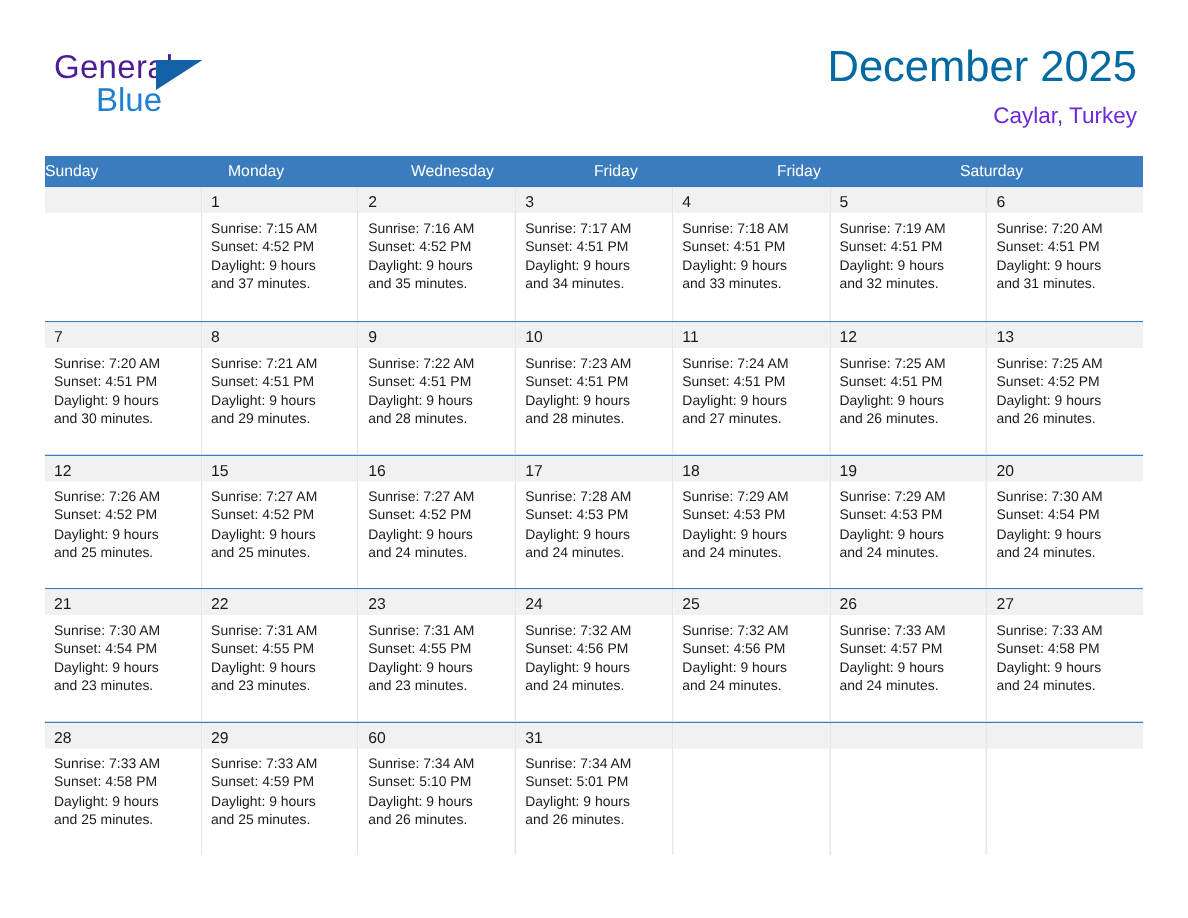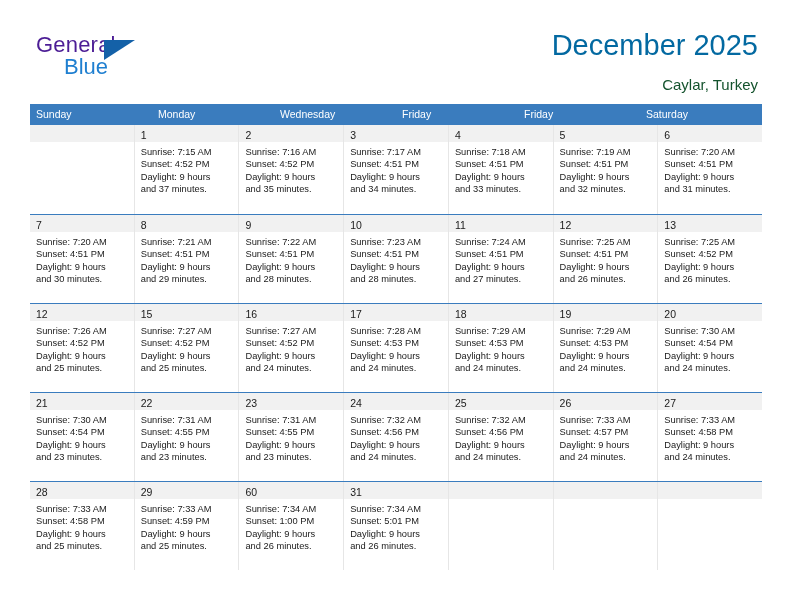--- a/index.html
+++ b/index.html
@@ -71,23 +71,23 @@
     top: 28px;
     text-align: right;
   }
   .cal-title {
     font-size: 29px;
     color: #0369a1;
     line-height: 34px;
     white-space: nowrap;
   }
   .cal-subtitle {
-    margin-top: 14px;
+    margin-top: 7px;
     font-size: 15px;
-    color: #14532d;
+    color: #6d28d9;
     line-height: 18px;
     white-space: nowrap;
   }
 
   
   .calendar {
     position: absolute;
     left: 30px;
     top: 104px;
     width: 732px;
@@ -95,21 +95,20 @@
 
   .weekday-row {
     display: flex;
     width: 100%;
     background: #3a7cbe;
     height: 21px;
   }
   .weekday {
     flex: 1 1 0;
     box-sizing: border-box;
-    padding-left: 6px;
     font-size: 10.5px;
     color: #ffffff;
     line-height: 21px;
     white-space: nowrap;
     overflow: hidden;
   }
 
   .week-row {
     display: flex;
     width: 100%;
@@ -459,21 +458,21 @@
               <div class="day-line">Sunrise: 7:33 AM</div>
               <div class="day-line">Sunset: 4:59 PM</div>
               <div class="day-line">Daylight: 9 hours</div>
               <div class="day-line">and 25 minutes.</div>
             </div>
           </div>
           <div class="day-cell">
             <div class="daynum-band"><span class="daynum">60</span></div>
             <div class="day-body">
               <div class="day-line">Sunrise: 7:34 AM</div>
-              <div class="day-line">Sunset: 1:00 PM</div>
+              <div class="day-line">Sunset: 5:10 PM</div>
               <div class="day-line">Daylight: 9 hours</div>
               <div class="day-line">and 26 minutes.</div>
             </div>
           </div>
           <div class="day-cell">
             <div class="daynum-band"><span class="daynum">31</span></div>
             <div class="day-body">
               <div class="day-line">Sunrise: 7:34 AM</div>
               <div class="day-line">Sunset: 5:01 PM</div>
               <div class="day-line">Daylight: 9 hours</div>

